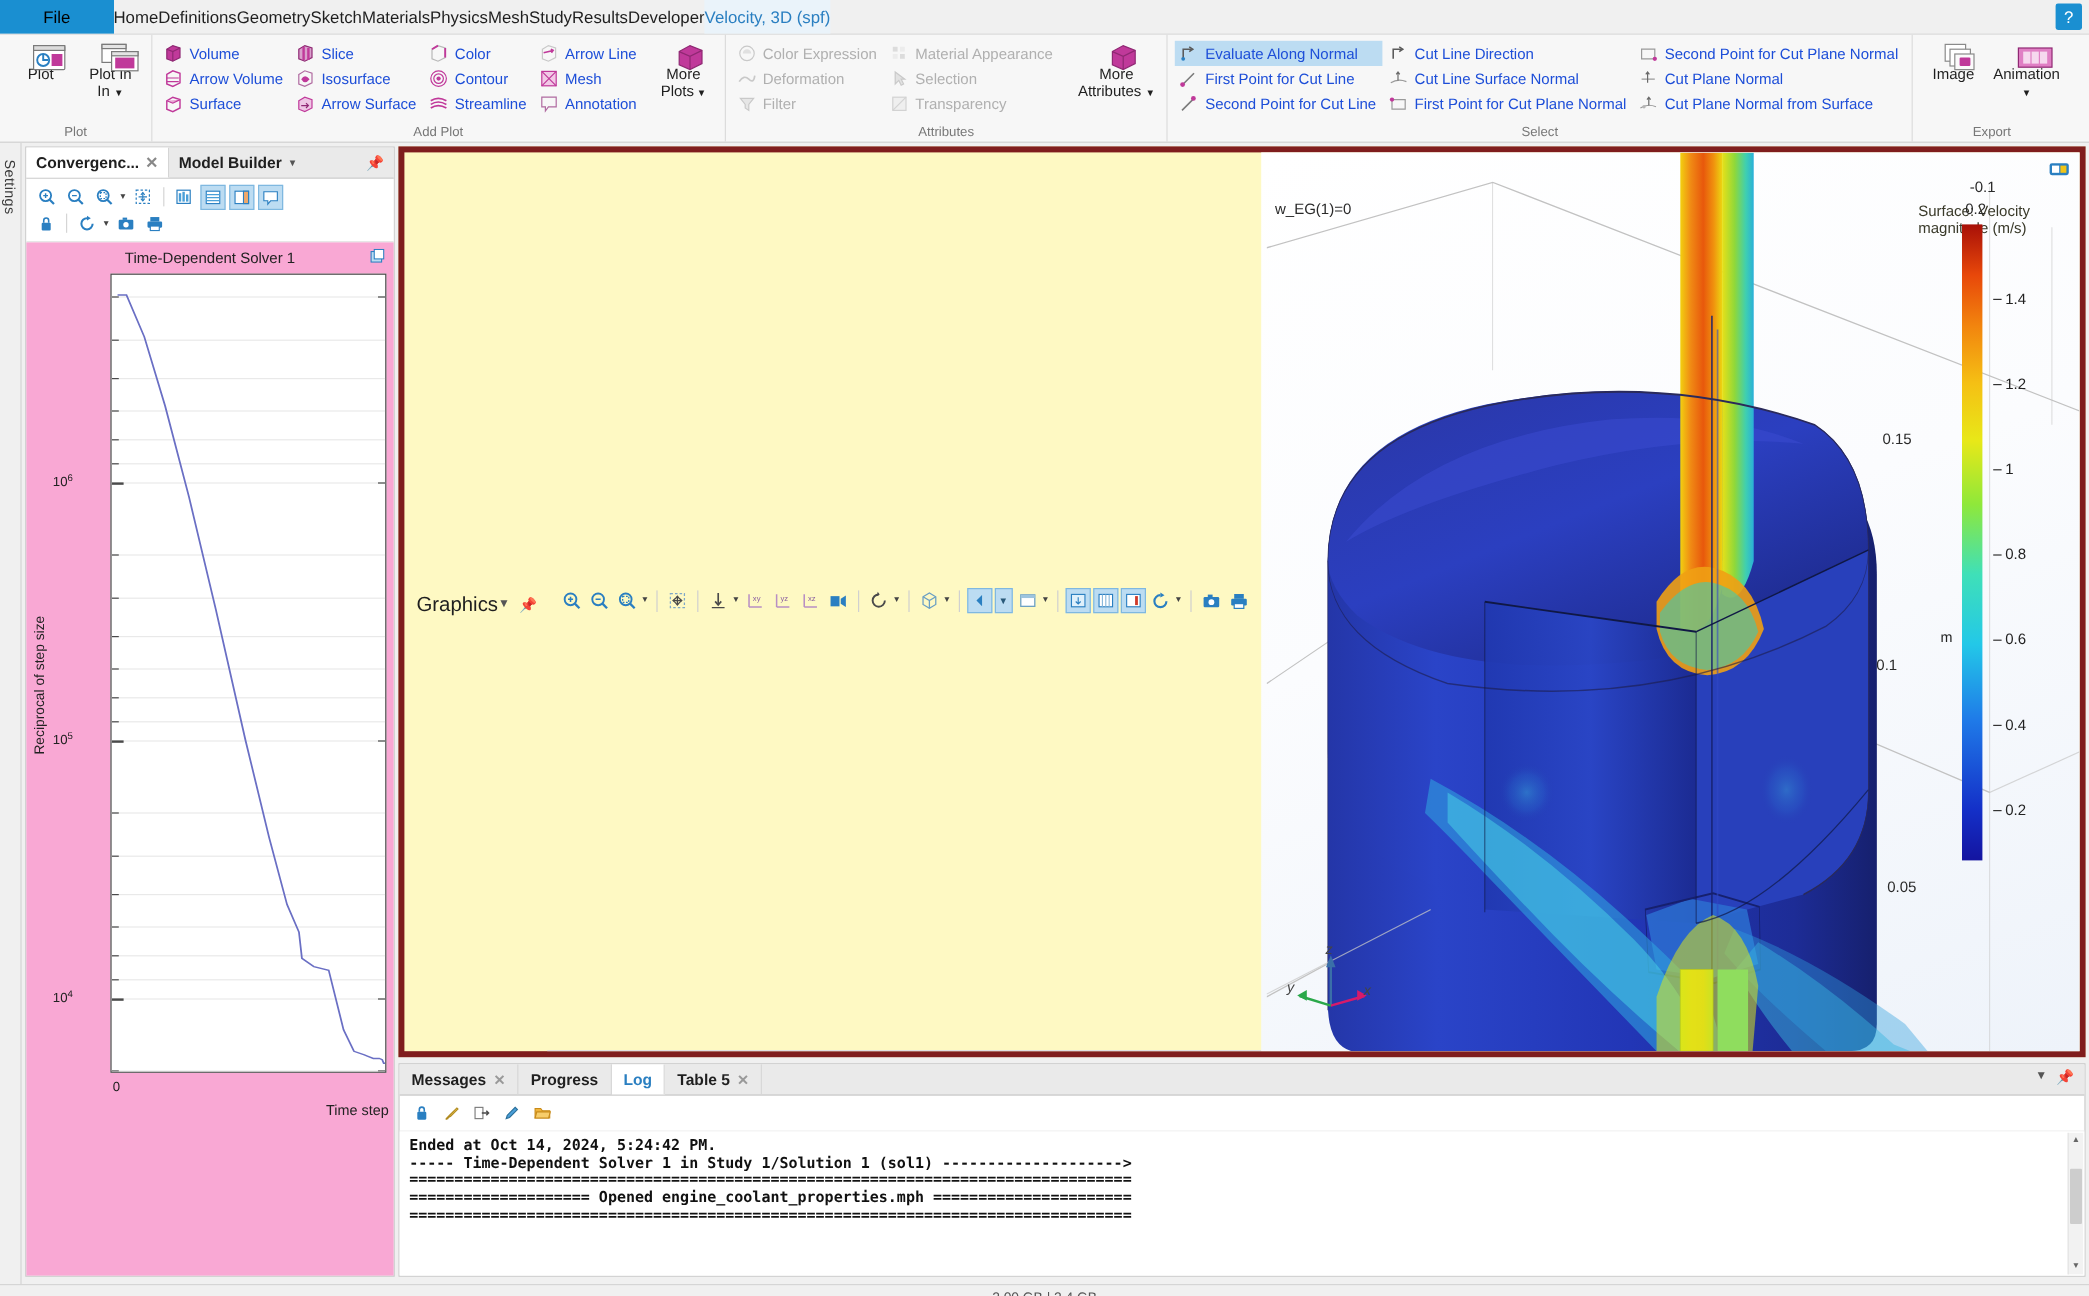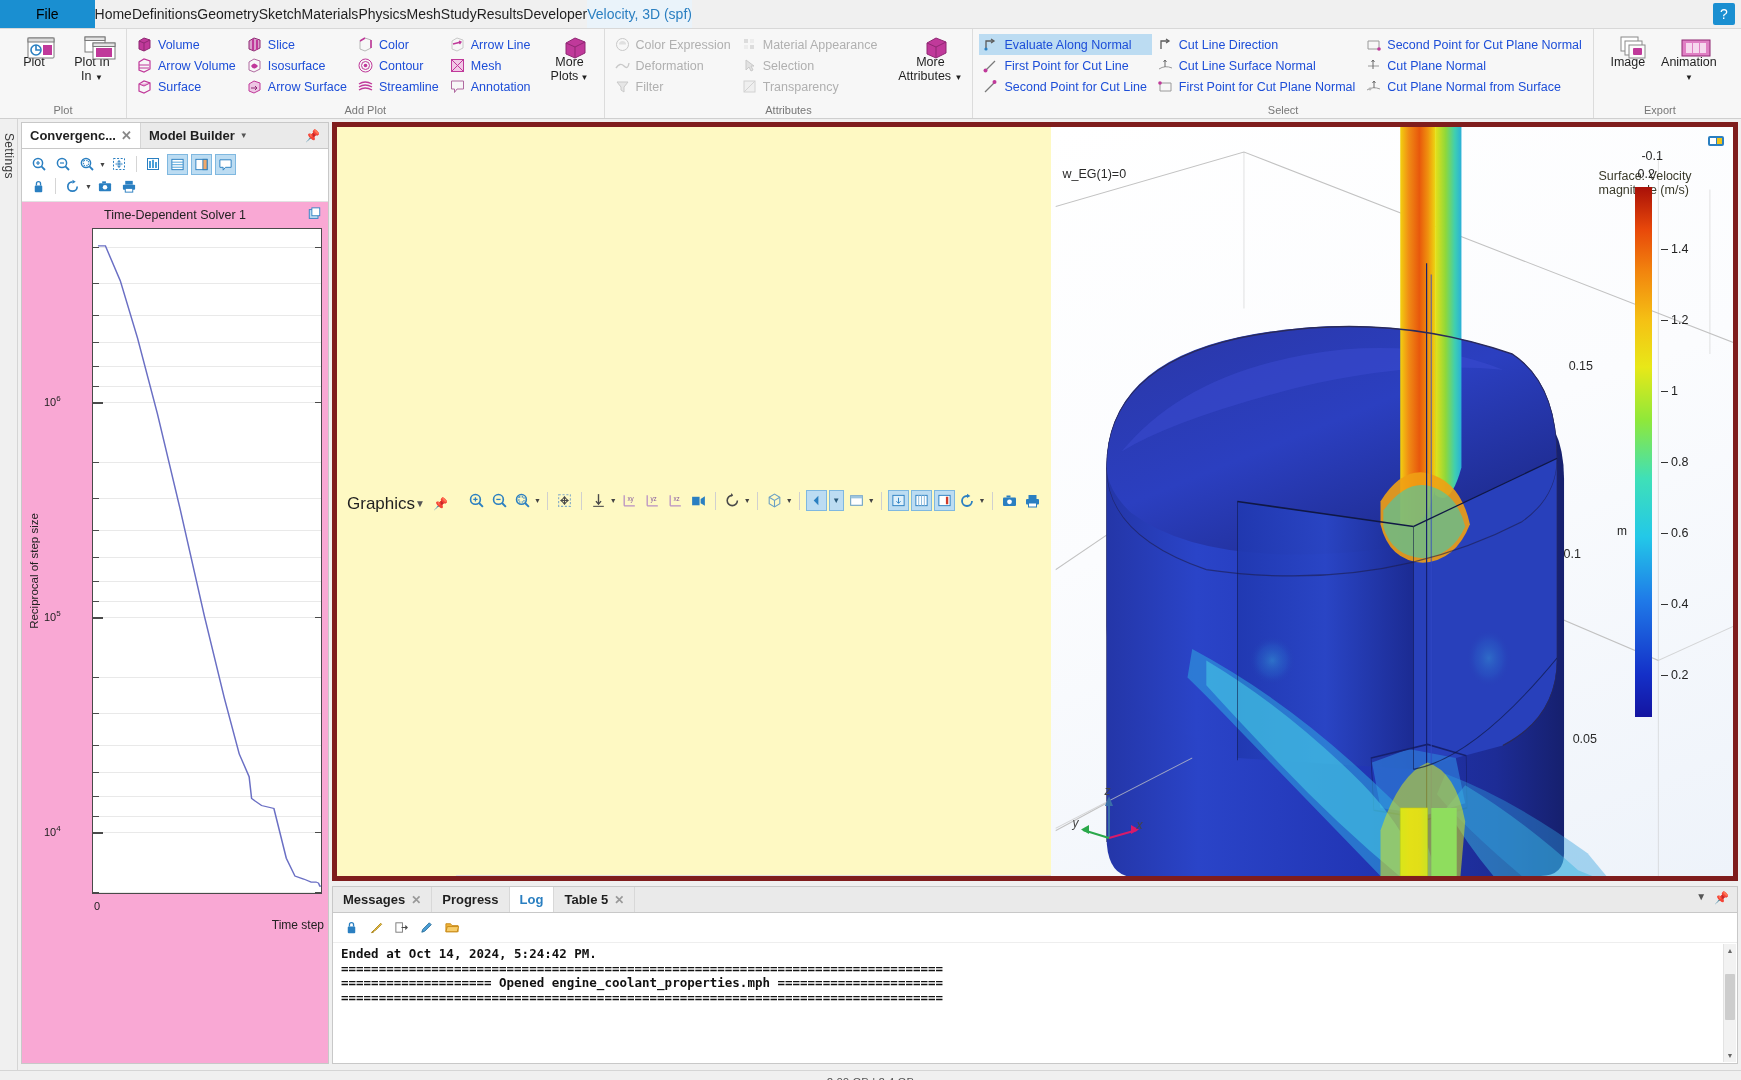--- a/index.html
+++ b/index.html
@@ -1097,20 +1097,21 @@
         <div class="tbtn">
             <svg width="16" height="15" viewBox="0 0 16 16">
               <path d="M1.5 4 H6.5 L8 6 H14.5 V12.5 H1.5 Z" fill="#f0b43a" stroke="#c88a18"></path>
               <path d="M3 7 H15 L13.5 12.5 H1.5 Z" fill="#f7cd6a" stroke="#c88a18"></path>
             </svg>
           </div>
       </div>
 
       <div class="logbody">
         <div class="logline">Ended at Oct 14, 2024, 5:24:42 PM.</div>
+        <div class="logline">----- Time-Dependent Solver 1 in Study 1/Solution 1 (sol1) --------------------&gt;</div>
         <div class="logline">================================================================================</div>
         <div class="logline">==================== Opened engine_coolant_properties.mph ======================</div>
         <div class="logline">================================================================================</div>
 
         <div class="scrollbar">
           <div class="sb-arrow" style="top:0;">▲</div>
           <div class="sb-thumb"></div>
           <div class="sb-arrow" style="bottom:0;">▼</div>
         </div>
       </div>

